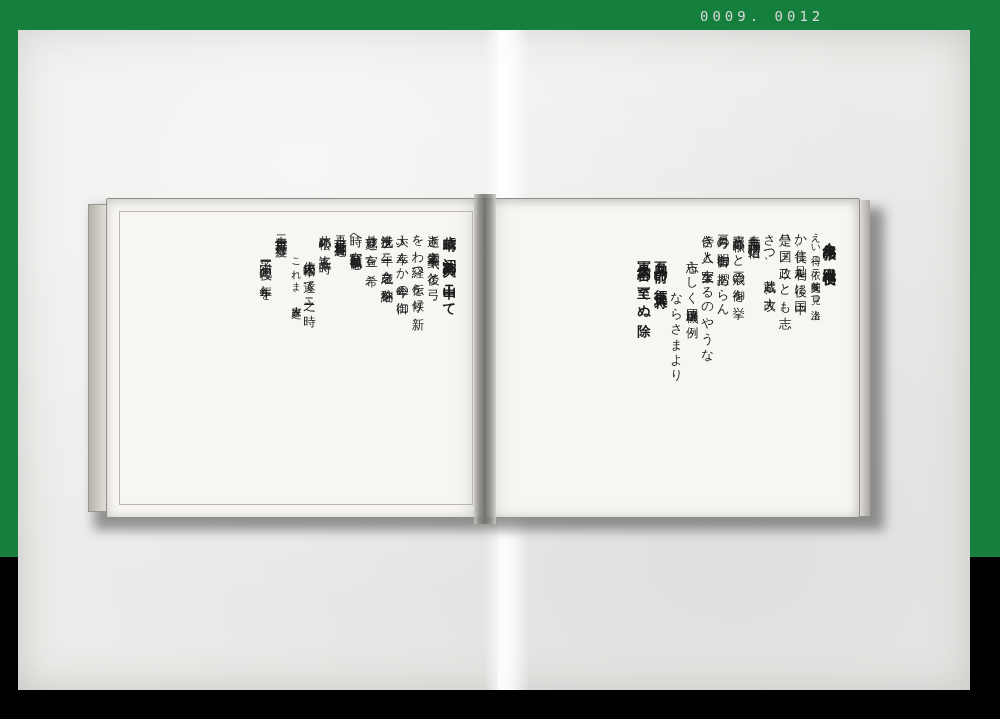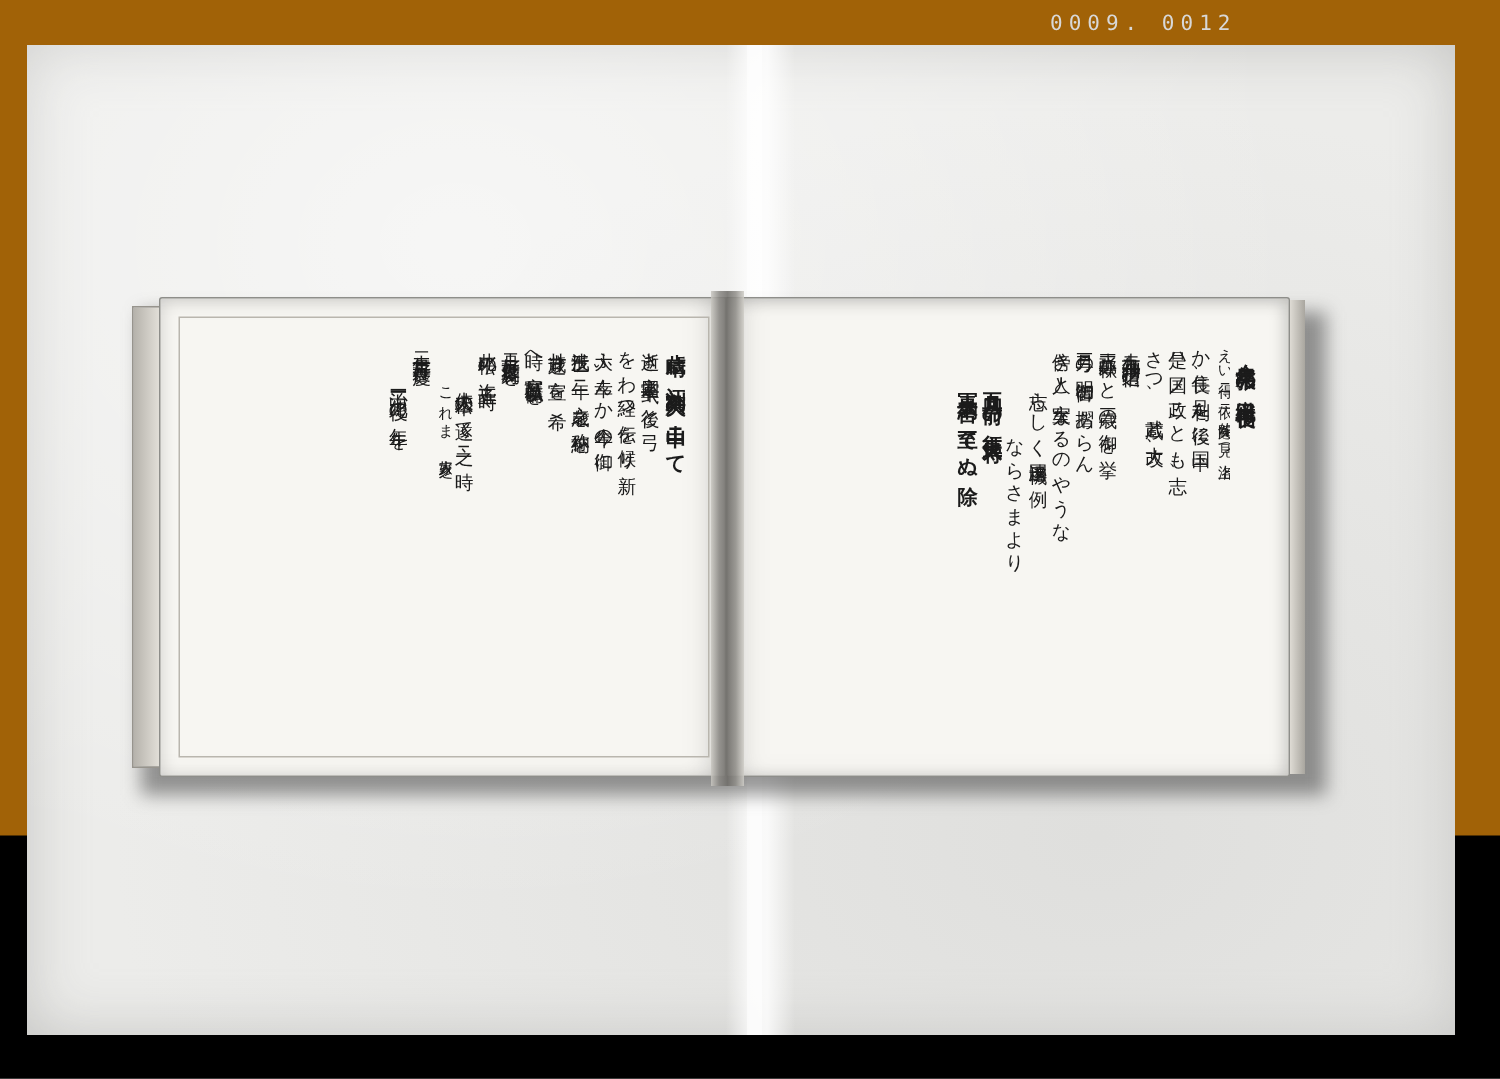--- a/index.html
+++ b/index.html
@@ -10,21 +10,21 @@
   body {
     width: 1000px;
     height: 719px;
     overflow: hidden;
     font-family: "Liberation Serif", serif;
   }
   .screen {
     position: relative;
     width: 1000px;
     height: 557px;
-    background: #a16207;
+    background: #15803d;
   }
   
   .frame-code {
     position: absolute;
     top: 8px;
     left: 700px;
     width: 200px;
     color: #d8d8d8;
     font-family: "DejaVu Sans Mono", monospace;
     font-size: 14px;

